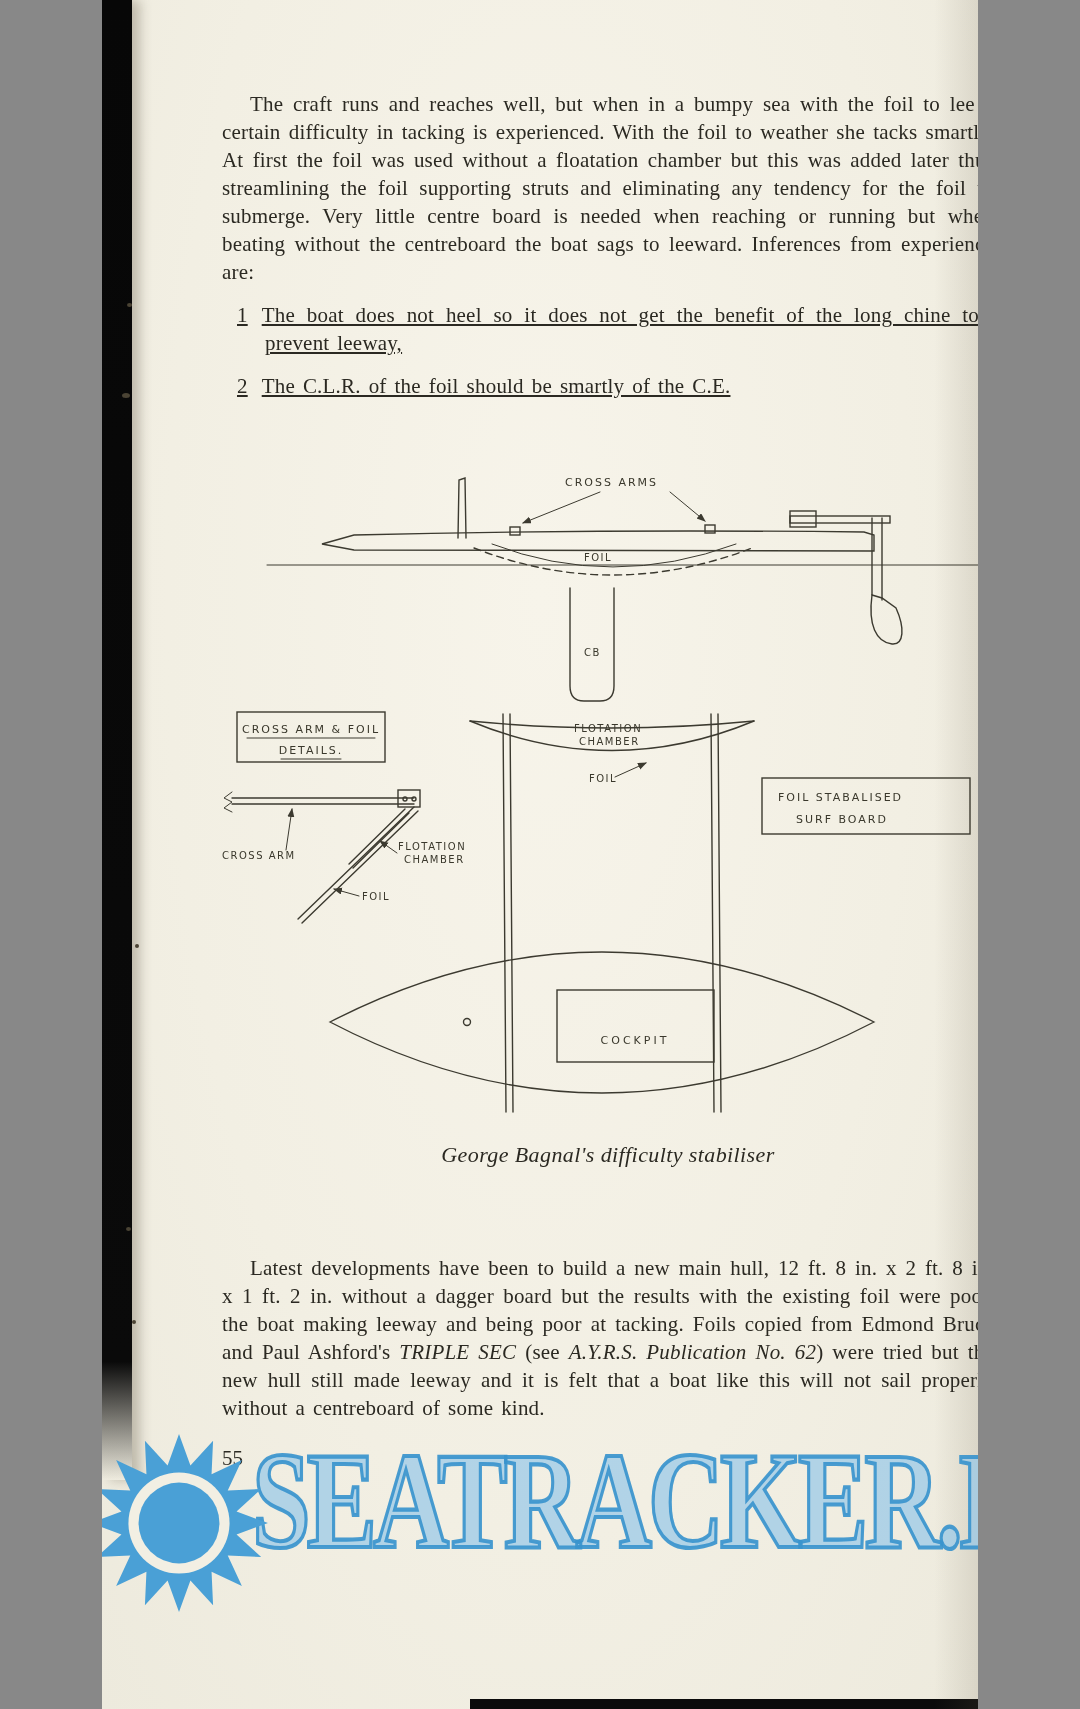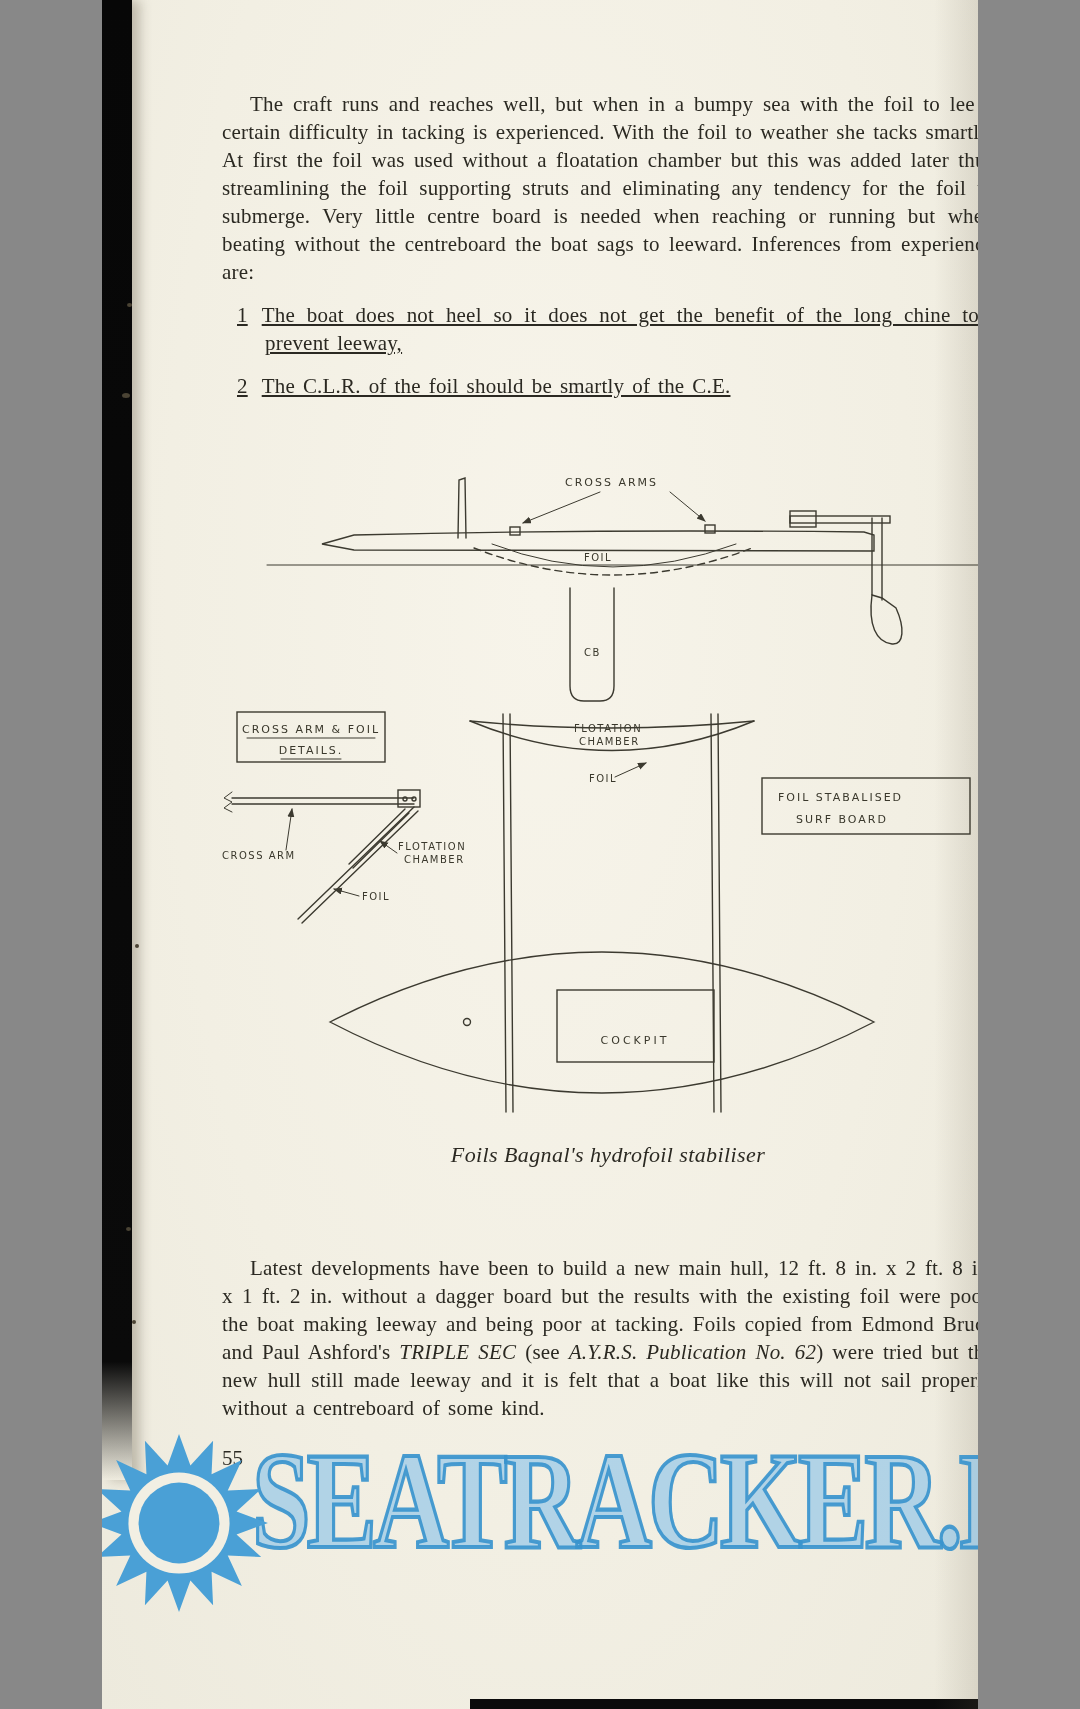--- a/index.html
+++ b/index.html
@@ -193,21 +193,21 @@
       <text x="433" y="614" text-anchor="middle" style="letter-spacing:3px">COCKPIT</text>
     </g>
 
     <g>
       <rect x="560" y="348" width="208" height="56"></rect>
       <text x="576" y="371">FOIL STABALISED</text>
       <text x="594" y="393">SURF BOARD</text>
     </g>
   </svg>
 
-  <div class="caption">Foils Bagnal's hydrofoil stabiliser</div>
+  <div class="caption">George Bagnal's difficulty stabiliser</div>
 
   <div class="textblock tb2">
     <p class="para-indent"><span>Latest developments have been to build a new main hull, 12 ft. 8 in. x 2 ft. 8 in. x 1 ft. 2 in. without a dagger board but the results with the existing foil were poor, the boat making leeway and being poor at tacking.  Foils copied from Edmond Bruce and Paul Ashford's </span><span class="ital">TRIPLE SEC</span><span> (see </span><span class="ital">A.Y.R.S. Publication No. 62</span><span>) were tried but the new hull still made leeway and it is felt that a boat like this will not sail properly without a centreboard of some kind.</span></p>
   </div>
 
   <div class="page-number">55</div>
 
   <div class="watermark">
     <span>SEATRACKER.RU</span>
   </div>

